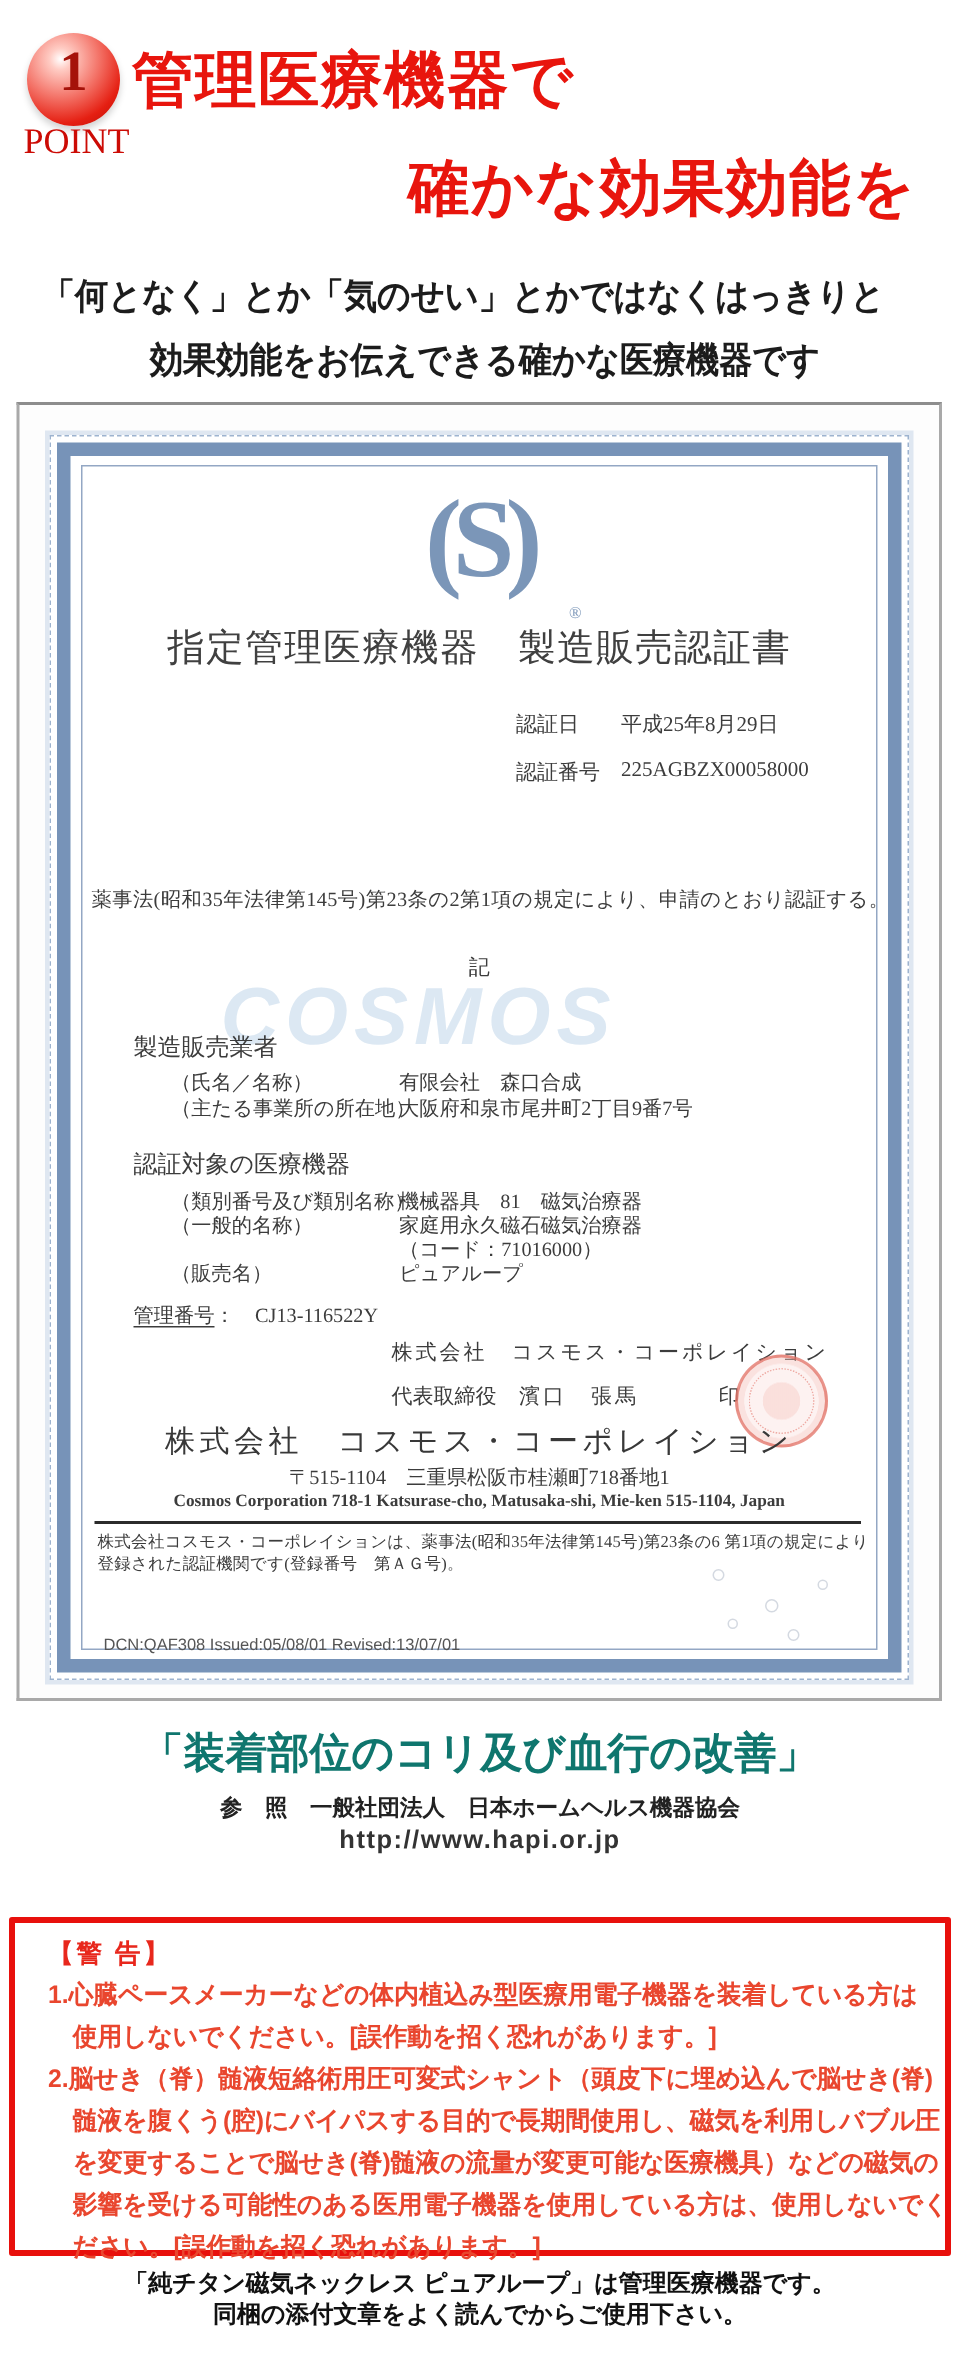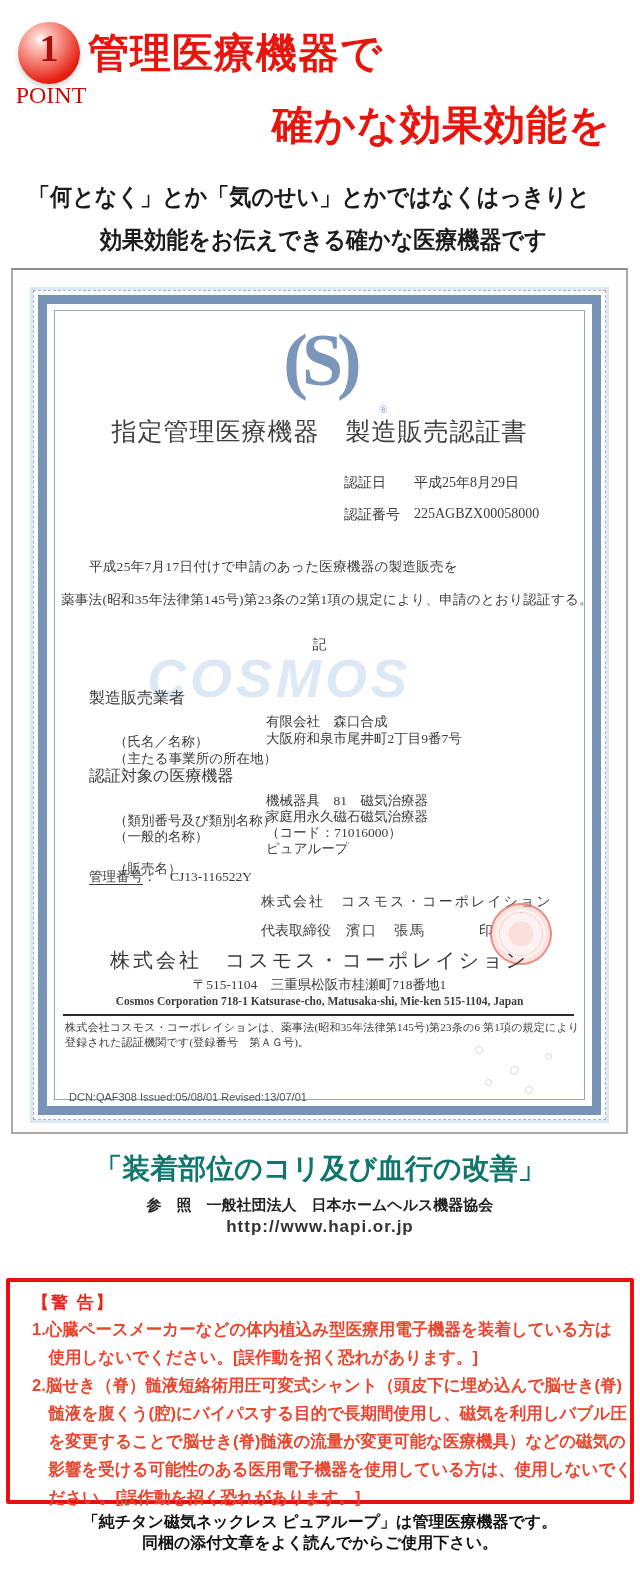--- a/index.html
+++ b/index.html
@@ -36,21 +36,21 @@
       letter-spacing:-6px;line-height:1;}
   .cert-logo-reg{left:0;right:-128px;top:92px;text-align:center;font-size:11px;color:#7b96b8;letter-spacing:0;}
   .cert-title{left:0;right:0;top:104px;text-align:center;font-size:25px;letter-spacing:1px;color:#404040;}
   .meta-label{left:289px;font-size:14px;}
   .meta-value{left:359px;font-size:14px;}
   .cert-body{font-size:13.5px;letter-spacing:.3px;}
   .cert-ki{left:0;right:0;text-align:center;font-size:14px;}
   .watermark{left:92px;top:336px;font-size:54px;font-weight:bold;color:rgba(140,179,216,.30);
       letter-spacing:4px;font-family:"Liberation Sans","DejaVu Sans",sans-serif;font-style:italic;}
   .sec-head{left:34px;font-size:16px;}
-  .row-label{left:59px;font-size:13.5px;margin-top:20px;}
+  .row-label{left:59px;font-size:13.5px;}
   .row-value{left:211px;font-size:13.5px;}
   .ctrl{left:34px;top:557px;font-size:13.5px;}
   .ctrl .u{text-decoration:underline;text-underline-offset:3px;}
   .issuer-co{left:206px;top:582px;font-size:14px;letter-spacing:2px;}
   .issuer-title{left:206px;top:611px;font-size:14px;}
   .issuer-name{left:291px;top:611px;font-size:14px;letter-spacing:2px;}
   .seal-char{left:424px;top:611px;font-size:14px;}
   .seal{left:435px;top:592px;width:58px;height:58px;border-radius:50%;
       border:2px solid rgba(226,112,100,.75);
       background:radial-gradient(circle at 50% 50%, rgba(238,150,140,.30) 0 30%, rgba(238,150,140,.12) 31% 60%, rgba(238,150,140,.28) 61% 72%, transparent 73%);}
@@ -106,21 +106,20 @@
 
           <div class="ci cert-logo">(S)</div>
           <div class="ci cert-logo-reg">®</div>
           <div class="ci cert-title">指定管理医療機器　製造販売認証書</div>
 
           <div class="ci meta-label" style="top:163px">認証日</div>
           <div class="ci meta-value" style="top:163px">平成25年8月29日</div>
           <div class="ci meta-label" style="top:195px">認証番号</div>
           <div class="ci meta-value" style="top:195px">225AGBZX00058000</div>
 
-          <div class="ci cert-body" style="left:34px;top:247px">平成25年7月17日付けで申請のあった医療機器の製造販売を</div>
           <div class="ci cert-body" style="left:6px;top:280px">薬事法(昭和35年法律第145号)第23条の2第1項の規定により、申請のとおり認証する。</div>
 
           <div class="ci cert-ki" style="top:325px">記</div>
 
           <div class="ci sec-head" style="top:377px">製造販売業者</div>
           <div class="ci row-label" style="top:402px">（氏名／名称）</div>
           <div class="ci row-value" style="top:402px">有限会社　森口合成</div>
           <div class="ci row-label" style="top:419px">（主たる事業所の所在地）</div>
           <div class="ci row-value" style="top:419px">大阪府和泉市尾井町2丁目9番7号</div>
 

